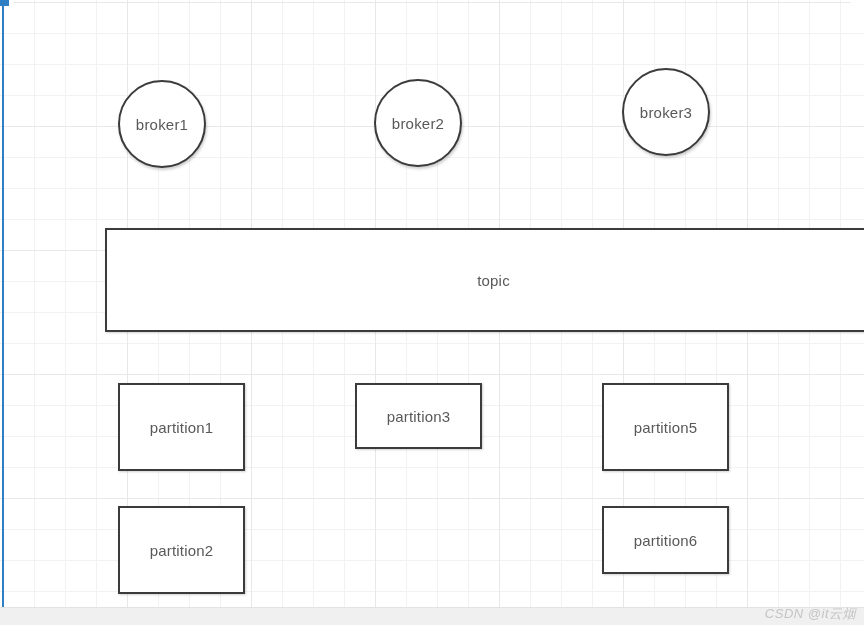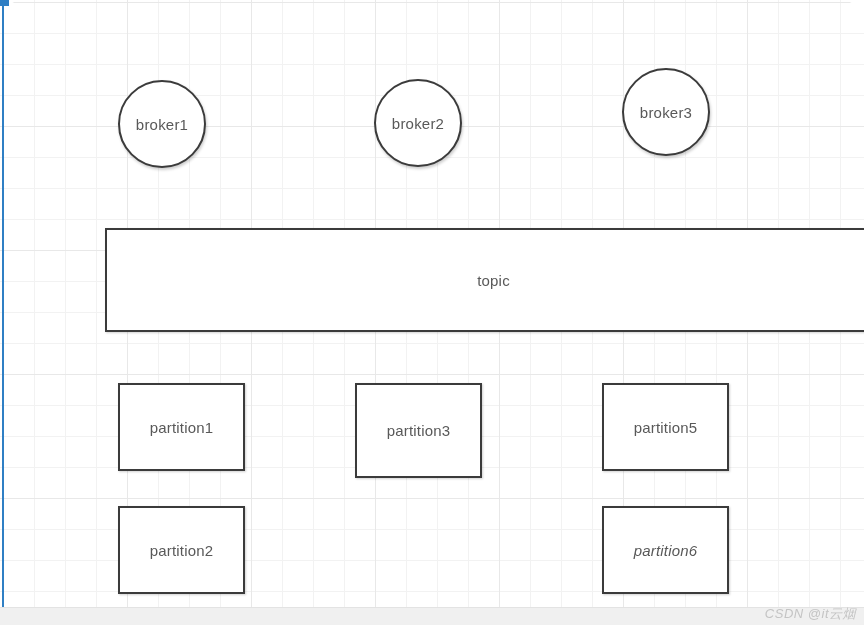--- a/index.html
+++ b/index.html
@@ -118,34 +118,34 @@
   </div>
 
   <div class="node" style="left:105px; top:228px; width:777px; height:104px;">
     <span class="node-label">topic</span>
   </div>
 
   <div class="node" style="left:118px; top:383px; width:127px; height:88px;text-align:right;">
     <span class="node-label">partition1</span>
   </div>
 
-  <div class="node" style="left:355px; top:383px; width:127px; height:95px;">
+  <div class="node" style="left:355px; top:383px; width:127px; height:66px;">
     <span class="node-label">partition3</span>
   </div>
 
   <div class="node" style="left:602px; top:383px; width:127px; height:88px;">
     <span class="node-label">partition5</span>
   </div>
 
   <div class="node" style="left:118px; top:506px; width:127px; height:88px;">
     <span class="node-label">partition2</span>
   </div>
 
 
-  <div class="node" style="left:602px; top:506px; width:127px; height:88px;font-style:italic;">
+  <div class="node" style="left:602px; top:506px; width:127px; height:68px;">
     <span class="node-label">partition6</span>
   </div>
 
   <div class="footer-band"></div>
 
   <div class="watermark">CSDN @it云烟</div>
 
 </div>
 
 </body></html>

